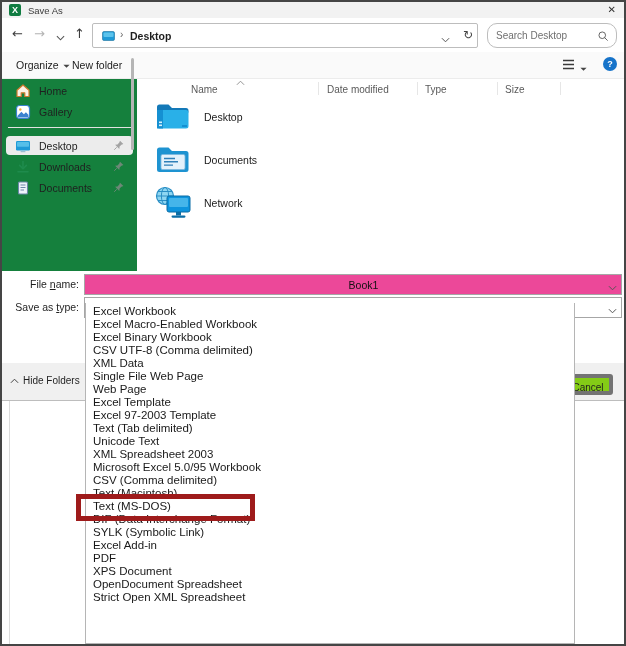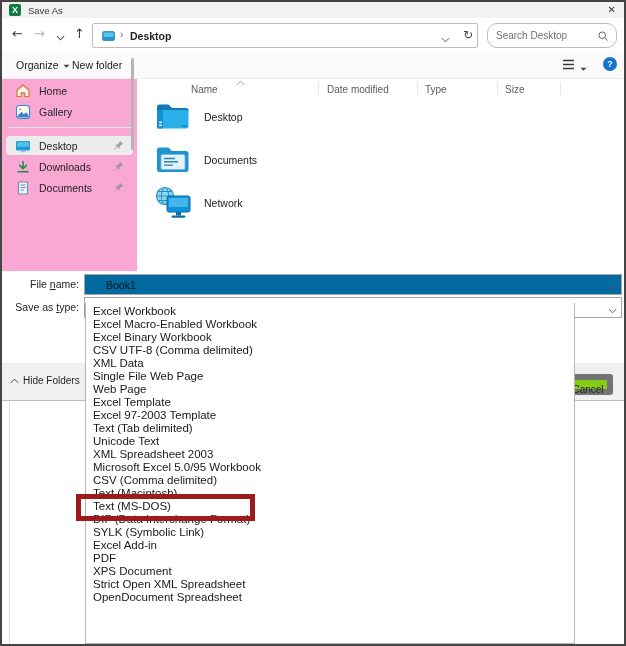--- a/index.html
+++ b/index.html
@@ -40,21 +40,21 @@
              border-bottom:1px solid #ececec; }
   .tool-item { position:absolute; top:7px; font-size:10.5px; color:#222;text-align:center; }
   .caret-down { display:inline-block; margin-left:4px; }
   .view-icon { position:absolute; left:560px; top:6px; }
   .view-caret { position:absolute; left:578px; top:10px; }
   .help-btn { position:absolute; left:601px; top:5px; width:14px; height:14px; border-radius:50%;
               background:#1673c9; color:#fff; font-size:9px; font-weight:bold; text-align:center;
               line-height:14px; }
 
   
-  .sidebar { position:absolute; left:0; top:77px; width:135px; height:192px; background:#f9a8d4; }
+  .sidebar { position:absolute; left:0; top:77px; width:135px; height:192px; background:#15803d; }
   .side-item { position:relative; height:19px; margin:2px 4px 2px 4px; border-radius:4px;
                display:flex; align-items:center; }
   .side-item.selected { background:#ececec; }
   .sicon { width:16px; height:16px; margin-left:9px; display:inline-flex; }
   .slabel { margin-left:8px; font-size:10.5px; color:#1f1f1f; }
   .pin { position:absolute; right:8px; top:3px; width:12px; height:12px; opacity:.75; }
   .side-sep { height:1px; background:#e2e2e2; margin:6px 6px 8px 6px; }
   .side-scroll { position:absolute; left:129px; top:56px; width:3px; height:92px; background:#b5b5b5;
                  border-radius:2px; }
 
@@ -65,32 +65,32 @@
   .colsep { position:absolute; top:3px; width:1px; height:13px; background:#e6e6e6; }
   .file-rows { position:absolute; left:10px; top:16px; width:400px; }
   .file-row { position:relative; height:43px; display:flex; align-items:center; }
   .ficon { width:38px; height:36px; display:inline-flex; margin-left:6px; }
   .flabel2 { margin-left:12px; font-size:10.5px; color:#1b1b1b; }
 
   
   .form-label { position:absolute; left:0; width:77px; text-align:right; font-size:10.5px; color:#1f1f1f; }
   .ak { text-decoration:underline; }
   .fname-input { position:absolute; left:82px; top:272px; width:538px; height:21px;
-                 border:1px solid #a6a6a6; background:#0369a1; padding-left:21px; font-size:10.5px;
-                 color:#111; font-family:"Liberation Sans","DejaVu Sans",sans-serif; outline:none; }
+                 border:1px solid #a6a6a6; background:#ec4899; padding-left:21px; font-size:10.5px;
+                 color:#111; font-family:"Liberation Sans","DejaVu Sans",sans-serif; outline:none;text-align:center; }
   .combo { position:absolute; left:82px; top:295px; width:538px; height:21px;
            border:1px solid #a6a6a6; background:#fff; }
   .combo-chev, .input-chev { position:absolute; }
 
   
   .footer { position:absolute; left:0; top:361px; width:622px; height:38px; background:#f0f0f0;
             border-bottom:1px solid #bdbdbd; }
   .hide-folders { position:absolute; left:8px; top:12px; font-size:10px; color:#1f1f1f; }
   .cancel-btn { position:absolute; left:561px; top:11px; width:50px; height:21px;
-                border:6px solid #737373; border-radius:3px; background:#84cc16; font-size:10px;
+                border:4px solid #737373; border-radius:3px; background:#84cc16; font-size:10px;
                 color:#1f1f1f; text-align:center; line-height:19px; z-index:1; }
   .bg-line { position:absolute; left:7px; top:399px; width:1px; height:243px; background:#dcdcdc; }
 
   
   .dropdown { position:absolute; left:83px; top:301px; width:490px; height:341px; background:#fff;
               border:1px solid #b5b5b5; border-top:none; z-index:5; padding-top:2px; overflow:hidden; }
   .dd-option { height:13px; line-height:13px; padding-left:7px; font-size:11.5px; color:#191919;
                white-space:nowrap; }
   .red-box { position:absolute; width:179px; height:27px; border:5px solid #9e1b1b; z-index:8; }
 </style>
@@ -327,18 +327,18 @@
       <div class="dd-option">XML Spreadsheet 2003</div>
       <div class="dd-option">Microsoft Excel 5.0/95 Workbook</div>
       <div class="dd-option">CSV (Comma delimited)</div>
       <div class="dd-option">Text (Macintosh)</div>
       <div class="dd-option">Text (MS-DOS)</div>
       <div class="dd-option">DIF (Data Interchange Format)</div>
       <div class="dd-option">SYLK (Symbolic Link)</div>
       <div class="dd-option">Excel Add-in</div>
       <div class="dd-option">PDF</div>
       <div class="dd-option">XPS Document</div>
+      <div class="dd-option">OpenDocument Spreadsheet</div>
       <div class="dd-option">Strict Open XML Spreadsheet</div>
-      <div class="dd-option">OpenDocument Spreadsheet</div>
     </div>
 
 <div class="red-box" style="left: 74px; top: 492px; border-color: rgb(158, 27, 27);"></div>
   </div>
 
 </body></html>

